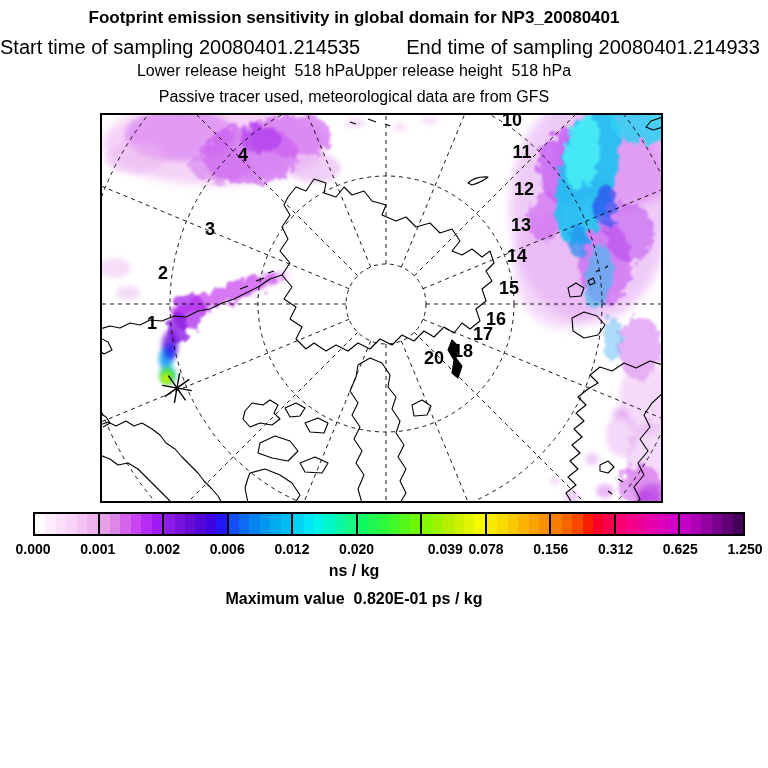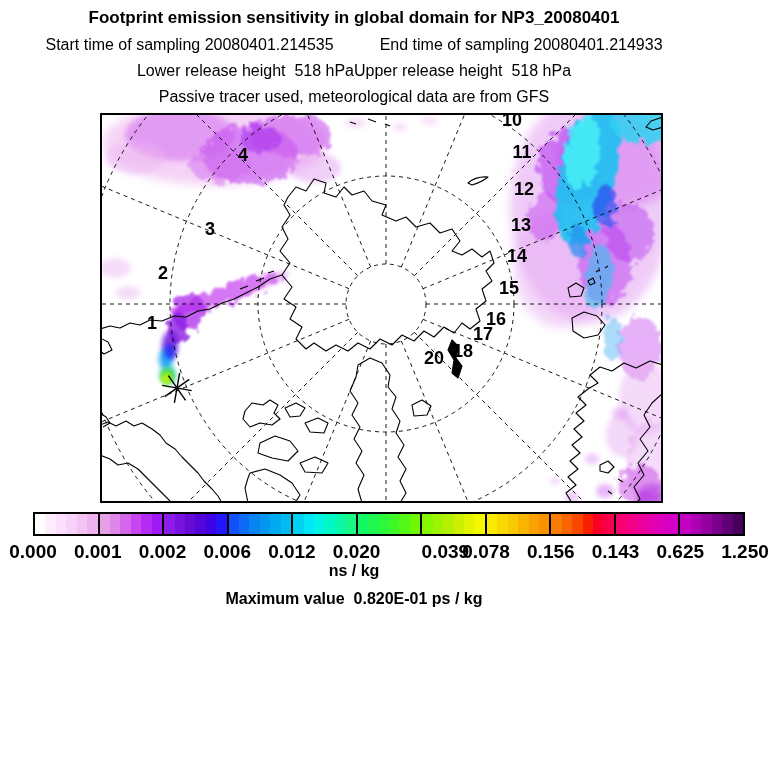--- a/index.html
+++ b/index.html
@@ -3,38 +3,38 @@
 <meta charset="utf-8">
 <style>
   html,body{margin:0;padding:0;}
   body{
     width:768px;height:768px;position:relative;overflow:hidden;
     background:#ffffff;color:#000;
     font-family:"Liberation Sans",sans-serif;
   }
   .hline{position:absolute;left:0;width:708px;text-align:center;white-space:pre;}
   #title-line{top:8px;font-size:17px;font-weight:bold;}
-  #time-line{top:36px;font-size:16px;}
+  #time-line{top:36px;font-size:20px;}
   #height-line{top:62px;font-size:16px;}
   #tracer-line{top:88px;font-size:16px;}
   #time-line .part2{margin-left:46px;}
   #height-line .part2{}
   #map-wrap{position:absolute;left:100px;top:113px;width:563px;height:390px;}
   .trajnum{font-family:"Liberation Sans",sans-serif;font-size:18px;font-weight:bold;fill:#000;text-anchor:middle;}
   #colorbar{
     position:absolute;left:33px;top:512px;width:712px;height:24px;
     display:flex;border:2px solid #000;box-sizing:border-box;background:#fff;
   }
   .seg{flex:1 1 0;display:flex;}
   .seg + .seg{border-left:2px solid #000;}
   .cell{flex:1 1 0;}
   #colorbar-ticks{position:absolute;left:0;top:541px;width:768px;height:18px;}
   .tick{
     position:absolute;top:0;transform:translateX(-50%);
-    font-size:19px;font-weight:bold;white-space:pre;
+    font-size:14px;font-weight:bold;white-space:pre;
   }
   #unit-line{top:562px;font-size:16px;font-weight:bold;}
   #maxval-line{top:590px;font-size:16px;font-weight:bold;}
 </style>
 </head>
 <body>
 
 <div class="hline" id="title-line">Footprint emission sensitivity in global domain for NP3_20080401</div>
 <div class="hline" id="time-line"><span>Start time of sampling 20080401.214535</span><span class="part2">End time of sampling 20080401.214933</span></div>
 <div class="hline" id="height-line"><span>Lower release height  518 hPa</span><span class="part2">Upper release height  518 hPa</span></div>
@@ -294,18 +294,18 @@
 <div id="colorbar-ticks">
     <span class="tick" style="left: 33px;">0.000</span>
     <span class="tick" style="left: 97.7273px;">0.001</span>
     <span class="tick" style="left: 162.455px;">0.002</span>
     <span class="tick" style="left: 227.182px;">0.006</span>
     <span class="tick" style="left: 291.909px;">0.012</span>
     <span class="tick" style="left: 356.636px;">0.020</span>
     <span class="tick" style="left: 421.364px; padding-left: 48px;">0.039</span>
     <span class="tick" style="left: 486.091px;">0.078</span>
     <span class="tick" style="left: 550.818px;">0.156</span>
-    <span class="tick" style="left: 615.545px;">0.143</span>
+    <span class="tick" style="left: 615.545px;">0.312</span>
     <span class="tick" style="left: 680.273px;">0.625</span>
     <span class="tick" style="left: 745px;">1.250</span>
   </div>
 <div class="hline" id="unit-line">ns / kg</div>
 <div class="hline" id="maxval-line">Maximum value  0.820E-01 ps / kg</div>
 
 </body></html>

